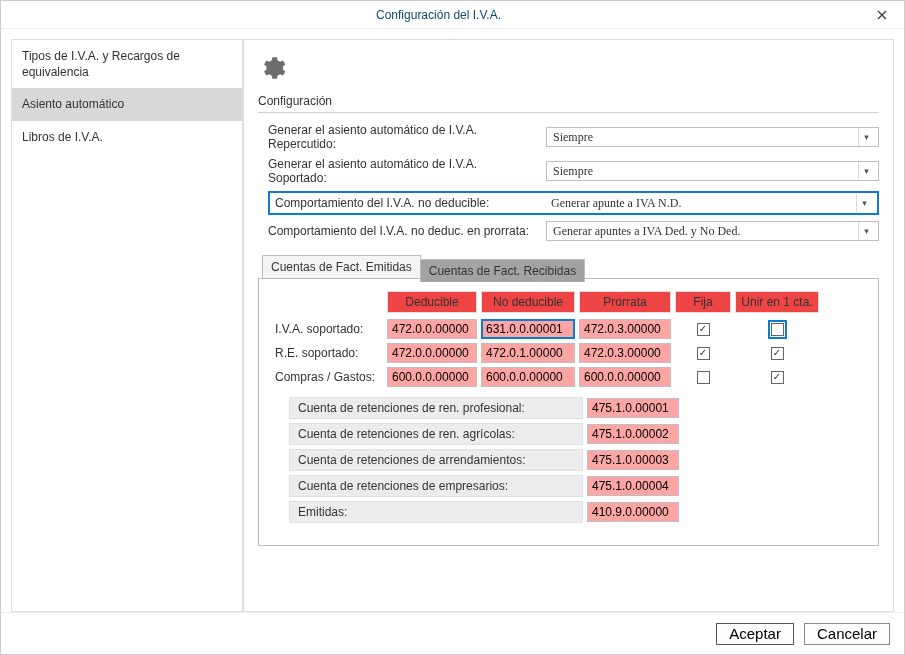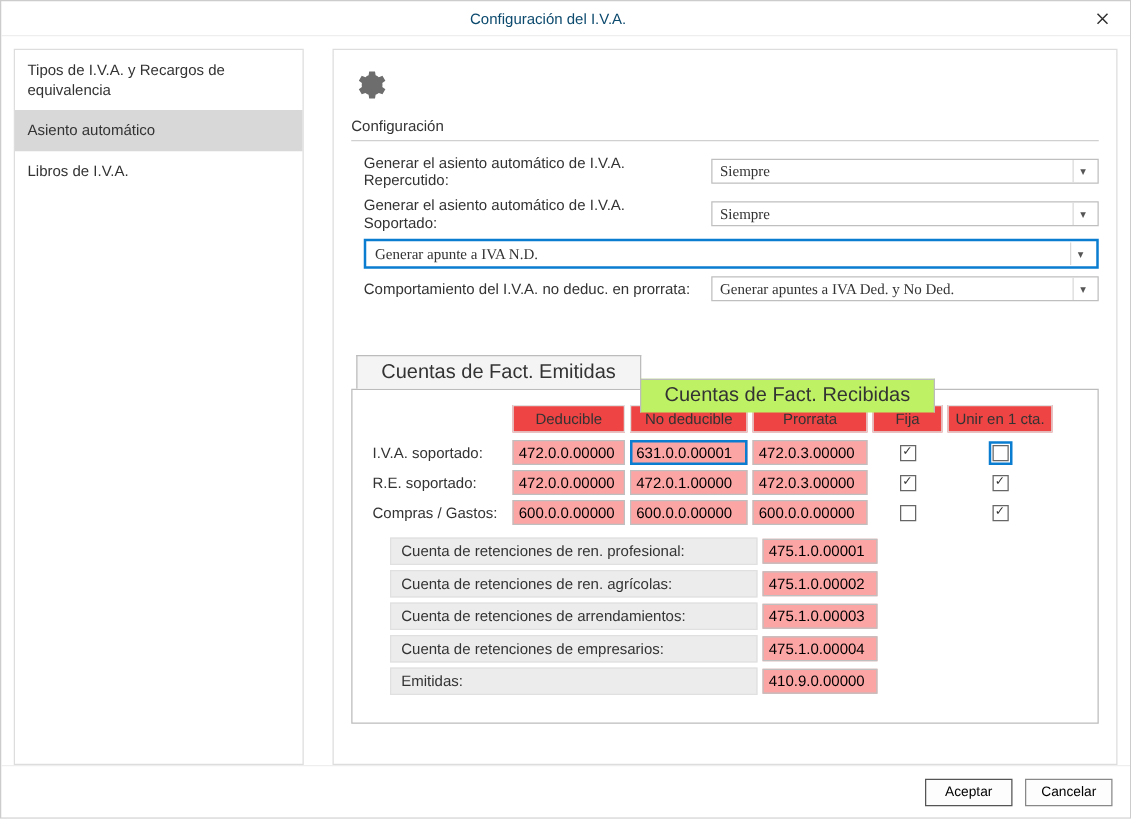--- a/index.html
+++ b/index.html
@@ -1,54 +1,54 @@
 <!DOCTYPE html>
 <html><head>
 <meta charset="utf-8">
 <style>
   * { box-sizing: border-box; }
   html, body { margin:0; padding:0; font-family: "Segoe UI", Tahoma, sans-serif; font-size:12px; color:#333; background:#fff; }
   .window { width:905px; height:655px; border:1px solid #ccc; display:flex; flex-direction:column; }
   .titlebar { height:28px; display:flex; align-items:center; padding:0 8px; border-bottom:1px solid #eee; }
   .titlebar .title { flex:1; font-size:12px; color:#0c4a6e;text-align:center; }
   .titlebar .close { width:28px; height:28px; display:flex; align-items:center; justify-content:center; font-size:14px; color:#333; cursor:pointer;}
-  .body { flex:1; display:flex; padding:10px 10px 0 10px; gap:23px; overflow:hidden;}
+  .body { flex:1; display:flex; padding:10px 10px 0 10px; gap:0; overflow:hidden;}
   .sidebar { width:232px; border:1px solid #ddd; display:flex; flex-direction:column; }
   .sidebar-item { padding:8px 10px; font-size:12px; color:#333; cursor:pointer; line-height:1.35;}
   .sidebar-item.active { background:#d8d8d8; }
   .content { flex:1; border:1px solid #ddd; padding:14px 14px 8px 14px; overflow:auto; }
   .header { display:flex; align-items:center; gap:10px; margin-bottom:12px; }
   .gear-icon { width:28px; height:28px; color:#555; }
   .header h1 { font-size:14px; font-weight:600; margin:0; color:#333;}
   .section-title { font-size:12px; color:#333; border-bottom:1px solid #d0d0d0; padding-bottom:4px; margin: 6px 0 10px 0; }
   .form-rows { display:flex; flex-direction:column; gap:6px; padding-left:10px; }
   .form-row { display:flex; align-items:center; gap:8px; }
   .form-row label { width:270px; font-size:12px; color:#333; }
   .select { flex:1; display:flex; align-items:center; justify-content:space-between; border:1px solid #bfbfbf; background:#fff; height:20px; padding:0 4px 0 6px; font-size:12px; cursor:pointer; position:relative;font-family:Liberation Serif, serif;}
   .select .arrow { width:16px; text-align:center; font-size:9px; color:#555; border-left:1px solid #d9d9d9; margin-left:6px; height:100%; display:flex; align-items:center; justify-content:center;}
   .highlight-row { border:2px solid #0a7dd1; padding:1px; }
   .highlight-row .select { border:none; height:18px;}
   .highlight-row label { padding-left:4px; width:266px;}
   .tabs { display:flex; margin-top:14px; padding-left:4px;}
-  .tab { padding:4px 19px; border:1px solid #bcbcbc; border-bottom:none; background:#f4f4f4; font-size:16px; cursor:pointer; margin-right:-1px;margin-top:29px;}
-  .tab.active { background:#bef264; position:relative; top:19px;}
+  .tab { padding:4px 8px; border:1px solid #bcbcbc; border-bottom:none; background:#f4f4f4; font-size:12px; cursor:pointer; margin-right:-1px;}
+  .tab.active { background:#a3a3a3; position:relative; top:4px;}
   .tab-panel { border:1px solid #bcbcbc; padding:12px 14px 18px 14px; }
   .grid-header { display:grid; grid-template-columns: 110px 90px 94px 92px 56px 84px; gap:4px; margin-bottom:6px; }
   .gh { background:#ef4444; border:1px solid #e0e0e0; text-align:center; padding:3px 2px; font-size:12px; }
   .grid-row { display:grid; grid-template-columns: 110px 90px 94px 92px 56px 84px; gap:4px; align-items:center; margin-bottom:4px;}
   .row-label { font-size:12px; padding-left:2px;}
   .cell-input { border:1px solid #bfbfbf; height:20px; padding:0 4px; font-size:12px; background:#fca5a5; width:100%;}
   .cell-input.hl { border:2px solid #0a7dd1; padding:0 3px; height:20px;}
   .chk-cell { display:flex; justify-content:center; }
   .chk { width:13px; height:13px; border:1px solid #666; display:inline-flex; align-items:center; justify-content:center; font-size:10px; line-height:10px; cursor:pointer; background:#fff;}
   .chk.hl { outline:2px solid #0a7dd1; outline-offset:1px;}
   .ret-row { display:grid; grid-template-columns: 294px 92px; gap:4px; align-items:center; margin-bottom:4px; }
   .ret-label { background:#ececec; border:1px solid #e0e0e0; padding:3px 8px; font-size:12px;}
   .footer { height:42px; display:flex; align-items:center; justify-content:flex-end; gap:10px; padding:0 14px; border-top:1px solid #eee;}
-  .btn { min-width:70px; height:22px; border:1px solid #888; background:#fdfdfd; font-size:11px; cursor:pointer; padding:0 12px;}
+  .btn { min-width:70px; height:22px; border:1px solid #888; background:#fdfdfd; font-size:15px; cursor:pointer; padding:0 12px;}
   .btn.primary { border:1px solid #555;}
 </style>
 </head>
 <body>
 
 <div class="window">
   <div class="titlebar">
     <div class="title">Configuración del I.V.A.</div>
     <div class="close">
       <svg width="10" height="10" viewBox="0 0 10 10">
@@ -82,20 +82,21 @@
             </div>
           </div>
           <div class="form-row">
             <label>Generar el asiento automático de I.V.A. Soportado:</label>
             <div class="select">
               <span>Siempre</span>
               <span class="arrow">▾</span>
             </div>
           </div>
           <div class="form-row highlight-row">
+            <label>Comportamiento del I.V.A. no deducible:</label>
             <div class="select">
               <span>Generar apunte a IVA N.D.</span>
               <span class="arrow">▾</span>
             </div>
           </div>
           <div class="form-row">
             <label>Comportamiento del I.V.A. no deduc. en prorrata:</label>
             <div class="select">
               <span>Generar apuntes a IVA Ded. y No Ded.</span>
               <span class="arrow">▾</span>

